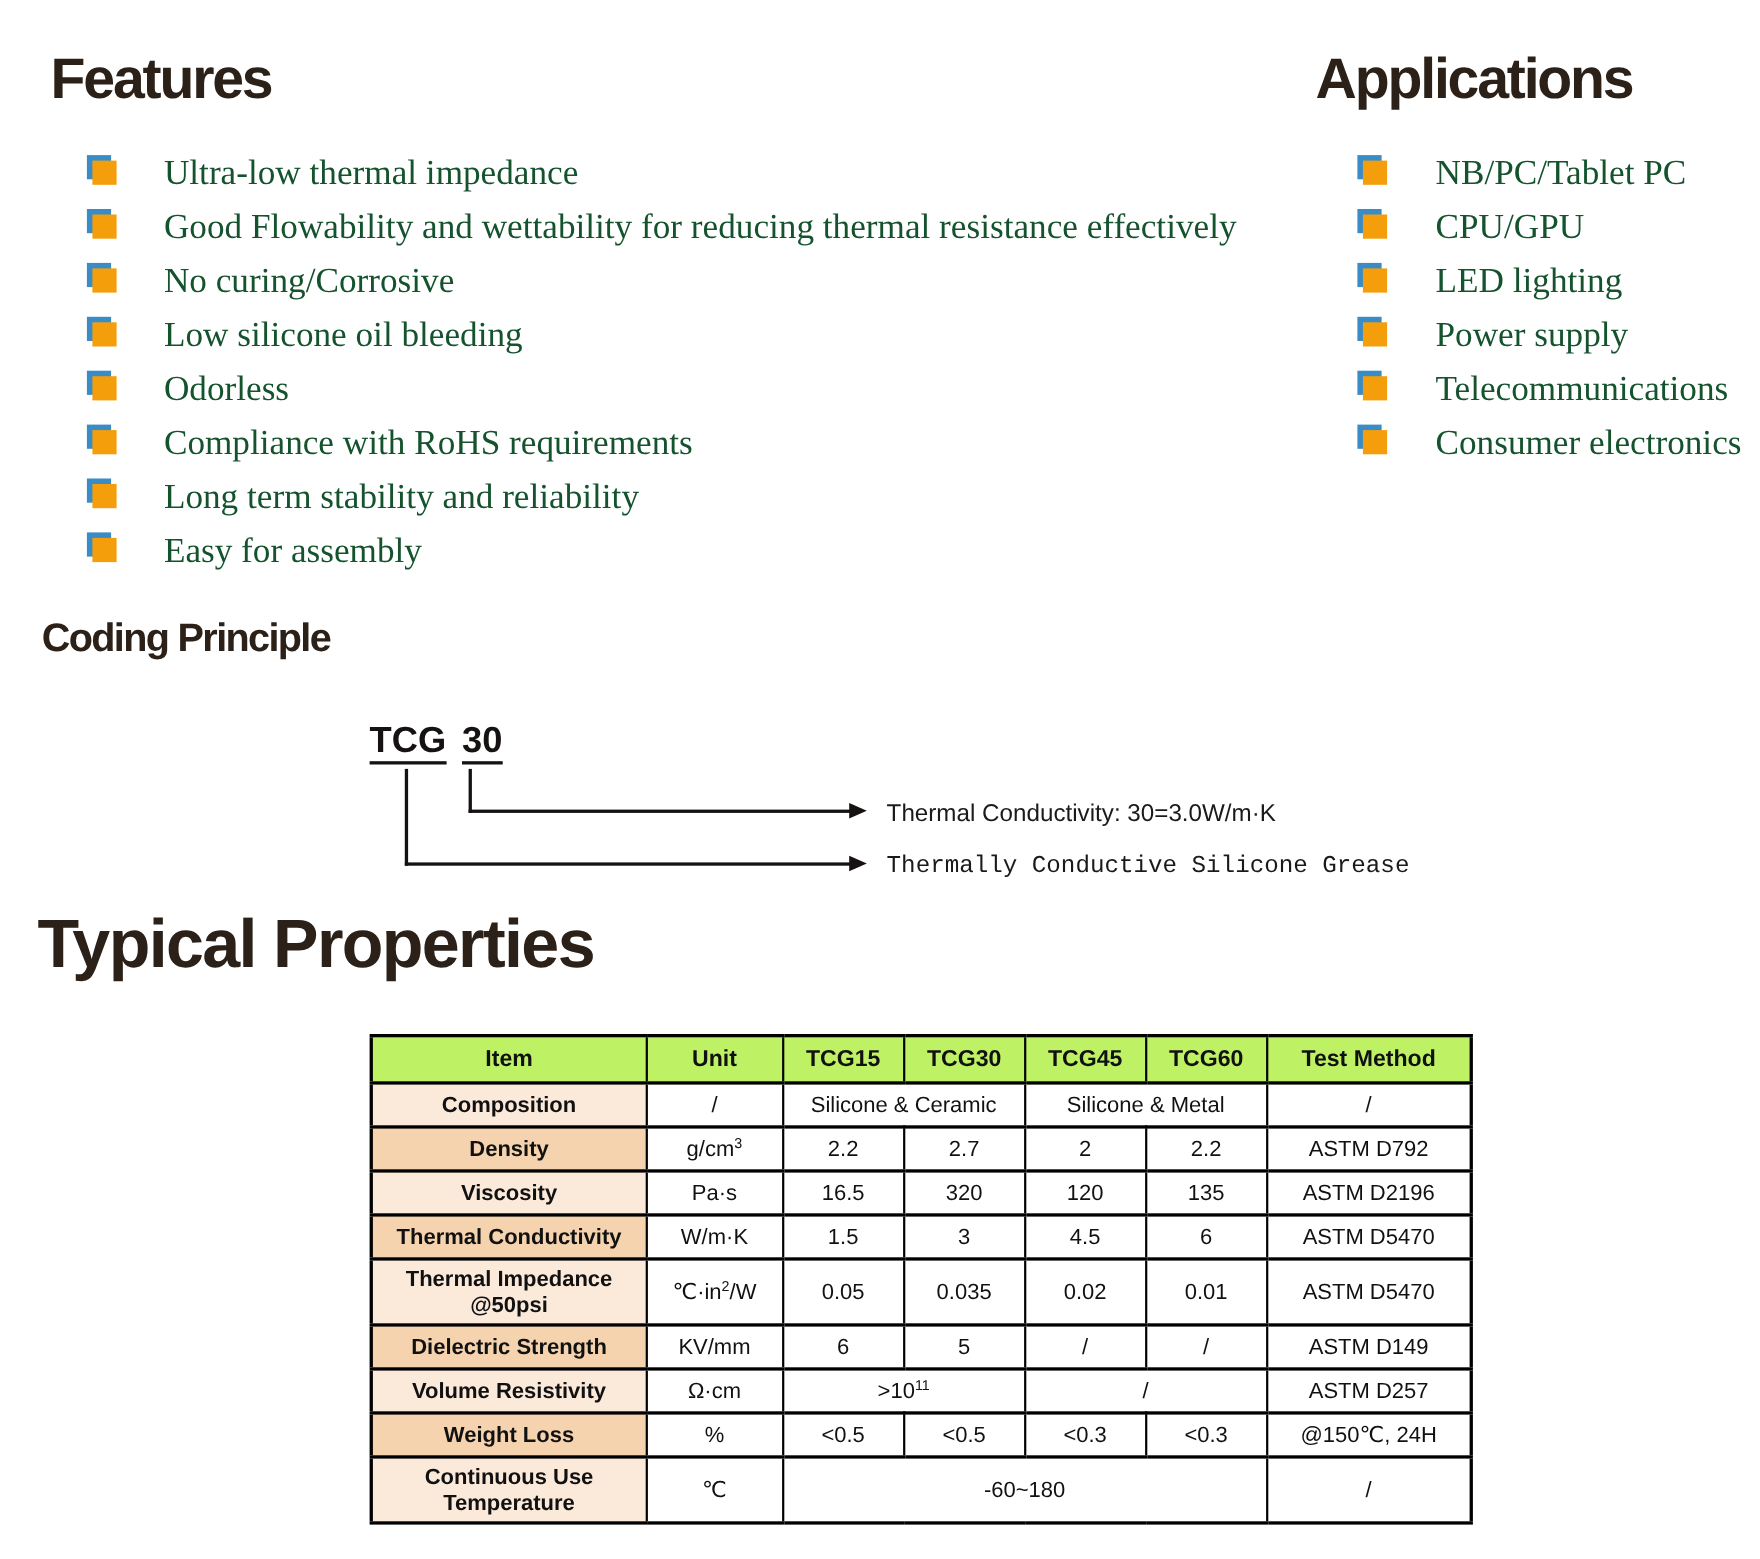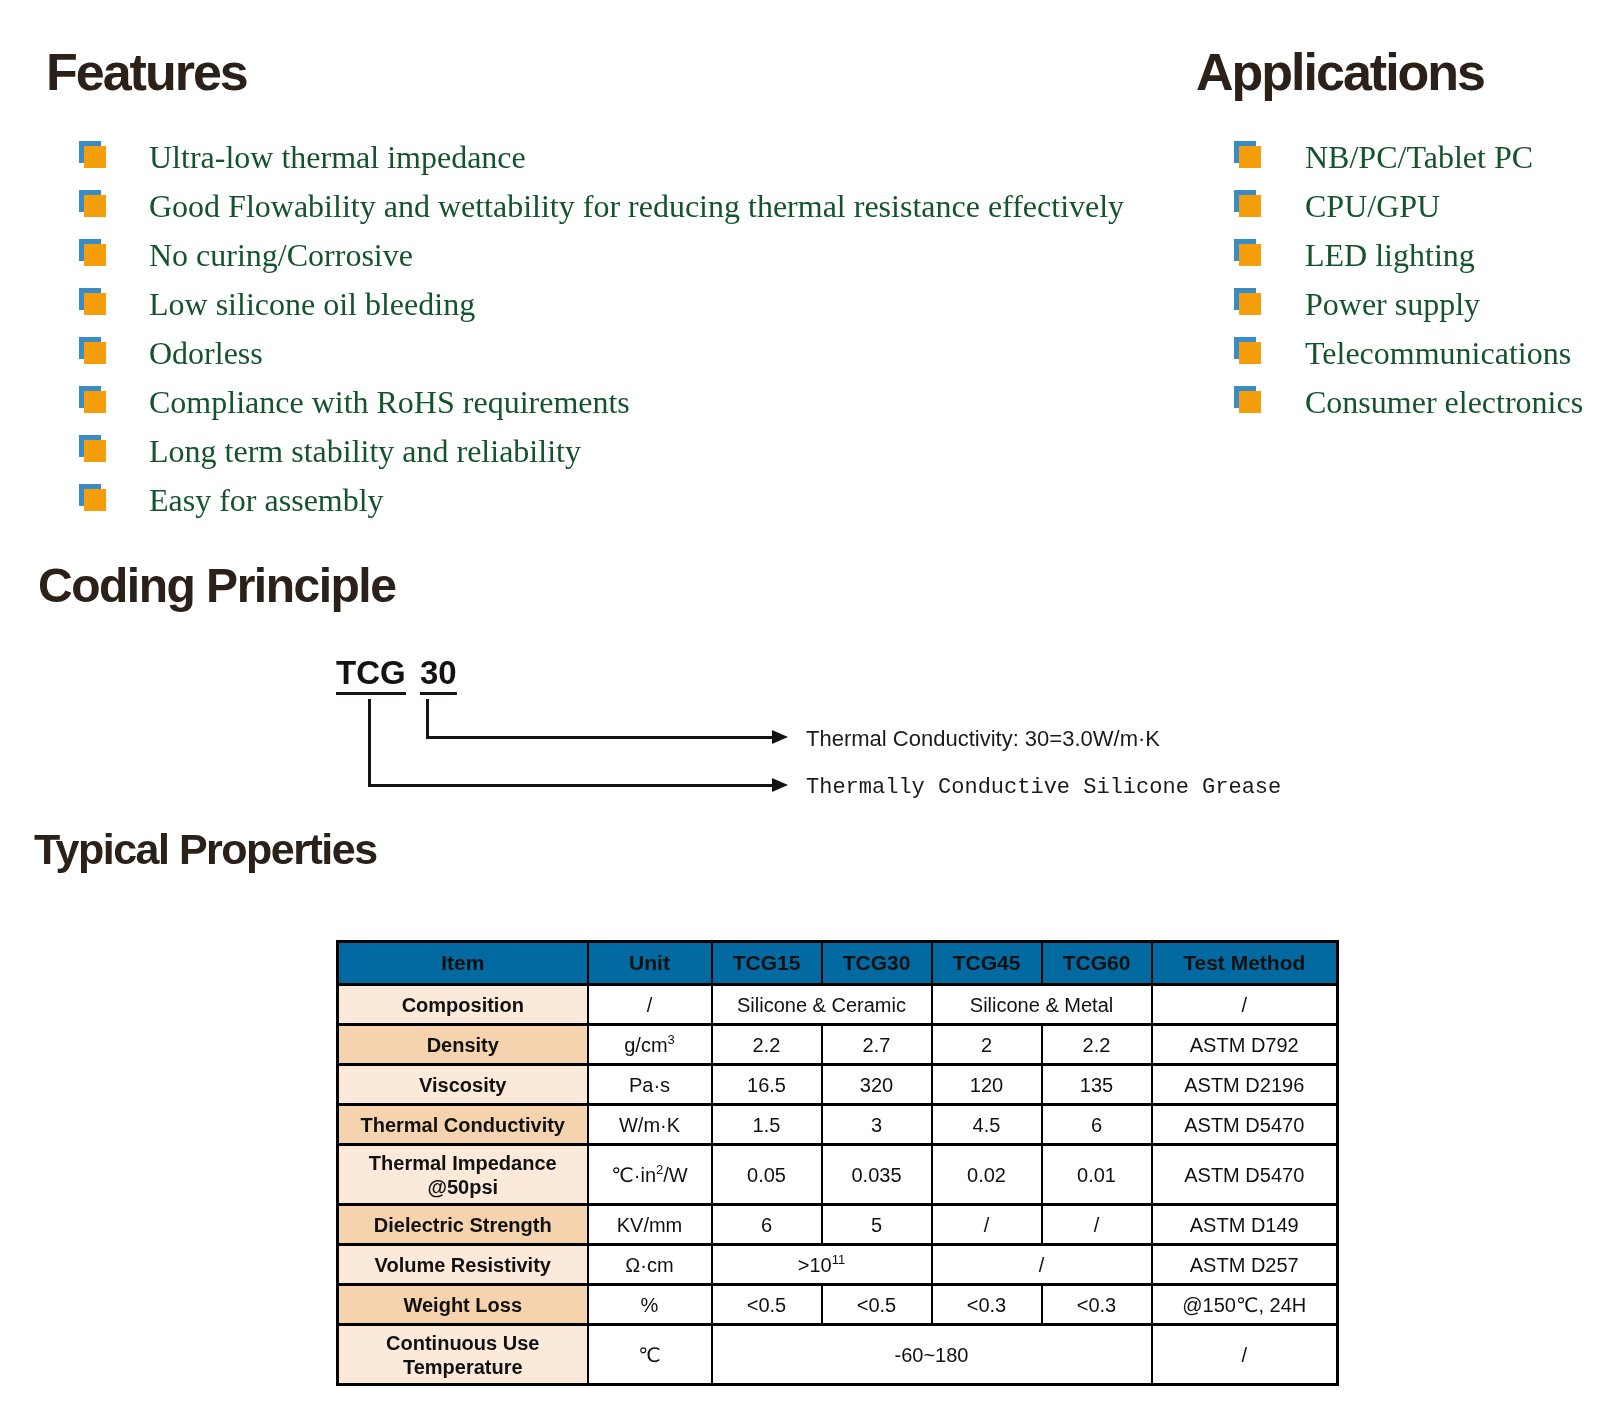--- a/index.html
+++ b/index.html
@@ -4,22 +4,22 @@
 <style>
   html,body{margin:0;padding:0;background:#fff;}
   .page{position:relative;width:1600px;height:1417px;background:#ffffff;overflow:hidden;
         font-family:"Liberation Sans","DejaVu Sans",sans-serif;color:#262220;}
 
   
   .h1{position:absolute;font-family:"Liberation Sans","DejaVu Sans",sans-serif;
       font-weight:bold;color:#2b2118;line-height:1;letter-spacing:-2px;white-space:nowrap;}
   #features-title{left:46px;top:46px;font-size:52px;}
   #applications-title{left:1196px;top:46px;font-size:52px;}
-  #coding-title{left:38px;top:562px;font-size:48px;letter-spacing:-1.5px;}
-  #properties-title{left:34px;top:828px;font-size:43px;letter-spacing:-1.5px;}
+  #coding-title{left:38px;top:562px;font-size:36px;letter-spacing:-1.5px;}
+  #properties-title{left:34px;top:828px;font-size:62px;letter-spacing:-1.5px;}
 
   
   .blist{position:absolute;list-style:none;margin:0;padding:0;}
   #features-list{left:0;top:132px;width:1160px;}
   #applications-list{left:1151px;top:132px;width:460px;}
   .blist li{position:relative;height:49px;}
   .bullet{position:absolute;width:22px;height:22px;background:#F49E0B;
           box-shadow:-5px -5px 0 0 #3A8CC7;top:50%;transform:translateY(-50%);}
   #features-list .bullet{left:84px;}
   #applications-list .bullet{left:88px;}
@@ -47,21 +47,21 @@
   #dlabel-num{left:806px;top:739px;text-align:center;}
   #dlabel-pre{left:806px;top:787px;font-family:Liberation Mono, monospace;}
 
   
   #props-table{position:absolute;left:336px;top:940px;width:1000px;border-collapse:collapse;
                table-layout:fixed;border:3px solid #000;}
   #props-table th,#props-table td{border-left:2px solid #000;border-right:2px solid #000;
                border-top:3px solid #000;border-bottom:3px solid #000;
                text-align:center;vertical-align:middle;padding:0 2px;
                font-size:20px;color:#111;line-height:1.2;}
-  #props-table thead th{background:#0369a1;font-weight:bold;font-size:21px;height:40px;}
+  #props-table thead th{background:#bef264;font-weight:bold;font-size:21px;height:40px;}
   #props-table tbody tr{height:40px;}
   #props-table tbody tr.tall{height:60px;}
   #props-table td.label{font-weight:bold;margin-top:40px;}
   #props-table td.light{background:#FBE9DA;}
   #props-table td.dark{background:#F5D3AE;}
   .sup{font-size:13px;vertical-align:super;line-height:0;}
 </style>
 </head>
 <body>
 

